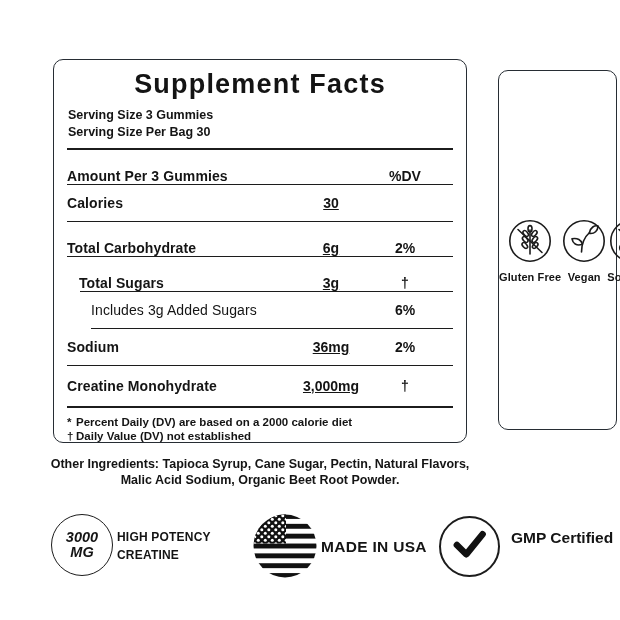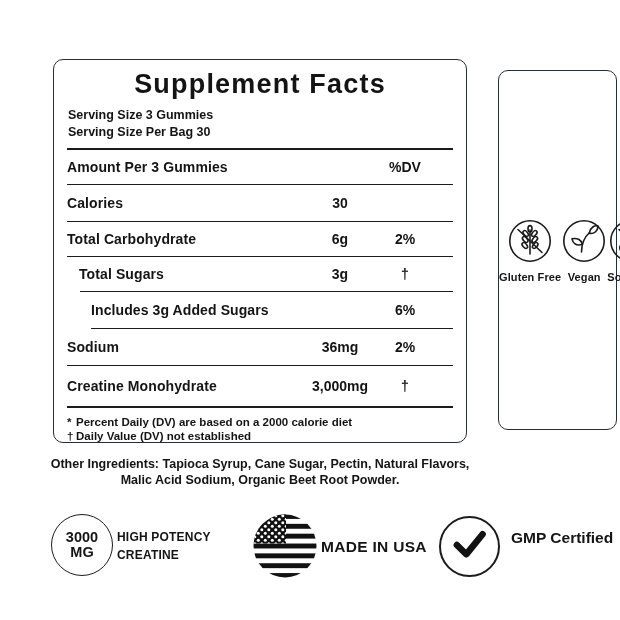--- a/index.html
+++ b/index.html
@@ -12,43 +12,43 @@
   .p-title{padding-top:9px;text-align:center;font-size:27px;font-weight:700;letter-spacing:1.2px;}
   .serving{padding:7px 14px 0;font-size:12.5px;font-weight:600;line-height:16.5px;}
   .hr{height:0;border-top:1.3px solid #1c1c1c;margin:0 13px;}
   .hr.thick{border-top-width:2.2px;}
   .hr.i1{margin-left:26px;}
   .hr.i2{margin-left:37px;}
   .hr.below-serving{margin-top:8px;}
   .row{position:relative;display:flex;align-items:center;padding:0 13px;font-size:14px;}
   .row .nm{font-weight:700;letter-spacing:0.1px;}
   .row.sub .nm{font-weight:700;padding-left:12px;}
-  .row.sub2 .nm{font-weight:700;padding-left:24px;}
-  .amt{position:absolute;left:241px;width:90px;text-align:center;font-weight:700;}
+  .row.sub2 .nm{font-weight:400;padding-left:24px;}
+  .amt{position:absolute;left:232px;width:90px;text-align:center;font-weight:700;text-decoration:underline;}
   .dvc{position:absolute;left:306px;width:90px;text-align:center;font-weight:700;}
-  .h34{height:34px;} .h36{height:36px;} .h40{height:40px;}
+  .h34{height:34px;align-items:flex-end;} .h36{height:36px;} .h40{height:40px;}
   .foot{padding:7px 13px 0;font-size:11.5px;font-weight:600;line-height:14px;}
   .foot-line{display:flex;}
   .foot-line .mk{width:9px;flex:none;}
 
   
   .other{position:absolute;left:19px;top:456px;width:434px;text-align:center;
          font-size:12.5px;font-weight:600;line-height:16px;}
 
   
   .sidebar{position:absolute;left:474px;top:70px;width:119px;height:360px;box-sizing:border-box;
            border:1.6px solid #272d34;border-radius:10px;background:#fff;
            display:flex;justify-content:space-evenly;align-items:center;
            padding:4px 0;}
   .sb-item{display:flex;flex-direction:column;align-items:center;gap:3px;}
   .sb-item .lbl{font-size:11px;font-weight:600;letter-spacing:0.1px;white-space:nowrap;}
 
   
   .circ-badge{position:absolute;box-sizing:border-box;border:1.6px solid #1c1c1c;border-radius:50%;
-              display:flex;flex-direction:column;align-items:center;justify-content:center;}
+              display:flex;flex-direction:column;align-items:center;justify-content:center;font-style:italic;}
   .potency-circle{left:27px;top:514px;width:62px;height:62px;font-size:14.5px;font-weight:700;line-height:15px;}
   .potency-label{position:absolute;left:93px;top:529px;font-size:12px;font-weight:700;line-height:17.5px;letter-spacing:0.2px;}
   .flag-wrap{position:absolute;left:229px;top:514px;width:64px;height:64px;}
   .usa-label{position:absolute;left:297px;top:538px;font-size:15.5px;font-weight:700;letter-spacing:0.3px;}
   .gmp-circle{left:415px;top:516px;width:61px;height:61px;border-width:2px;}
   .gmp-label{position:absolute;left:487px;top:529px;font-size:15.5px;font-weight:600;line-height:18px;}
 </style>
 </head>
 <body>
 

